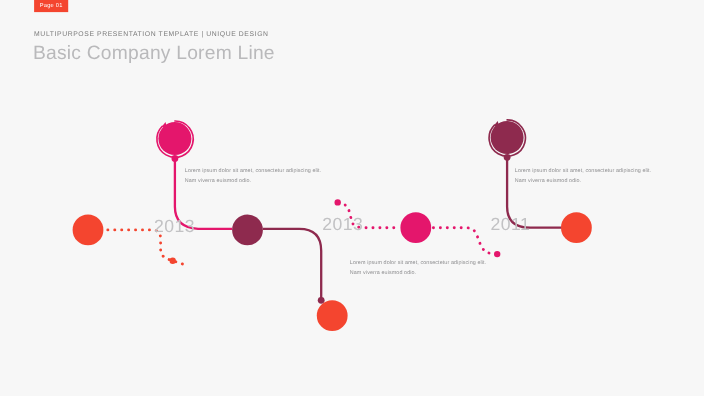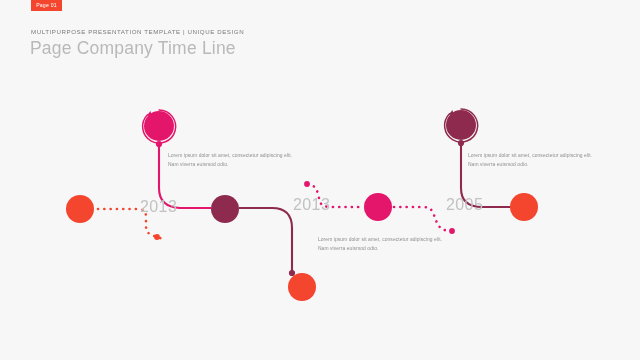--- a/index.html
+++ b/index.html
@@ -89,21 +89,21 @@
   #desc-2 { left: 318px; top: 236px; }
   #desc-3 { left: 468px; top: 152px; }
 </style>
 </head>
 <body>
 
 <div id="slide">
 
   <div id="page-badge">Page 01</div>
   <div id="eyebrow">MULTIPURPOSE PRESENTATION TEMPLATE | UNIQUE DESIGN</div>
-  <div id="slide-title">Page Company Time Line</div>
+  <div id="slide-title">Basic Company Lorem Line</div>
 
   <svg id="timeline-svg" viewBox="0 0 640 360">
 
     <g>
       <path d="M 98 209 L 138 209 Q 146 209 146 217 L 146 226 Q 146 234 154 236 L 166 240" fill="none" stroke="#f4452f" stroke-width="2.6" stroke-linecap="round" stroke-dasharray="0.1 6.2"></path>
       <circle cx="157" cy="237" r="2.9" fill="#f4452f"></circle>
     </g>
 
     <g>
       <path d="M 159 145 L 159 188 Q 159 207 180 208 L 211 208" fill="none" stroke="#e4166c" stroke-width="2.1" stroke-linecap="butt"></path>
@@ -148,19 +148,19 @@
       <path d="M 461 109 A 16.5 16.5 0 1 1 449.5 113.8" fill="none" stroke="#8e2a4e" stroke-width="1.5" stroke-linecap="round"></path>
       <path d="M 452.5 110.0 L 449.0 114.2 L 453.9 116.0 Z" fill="#8e2a4e"></path>
       <circle cx="461" cy="125" r="15" fill="#8e2a4e"></circle>
     </g>
 
     <circle cx="524" cy="207" r="14" fill="#f4452f"></circle>
   </svg>
 
   <div class="year-label" id="year-1">2013</div>
   <div class="year-label" id="year-2">2013</div>
-  <div class="year-label" id="year-3">2005</div>
+  <div class="year-label" id="year-3">2011</div>
 
   <div class="desc" id="desc-1">Lorem ipsum dolor sit amet, consectetur adipiscing elit. Nam viverra euismod odio.</div>
   <div class="desc" id="desc-2">Lorem ipsum dolor sit amet, consectetur adipiscing elit. Nam viverra euismod odio.</div>
   <div class="desc" id="desc-3">Lorem ipsum dolor sit amet, consectetur adipiscing elit. Nam viverra euismod odio.</div>
 
 </div>
 
 </body></html>

